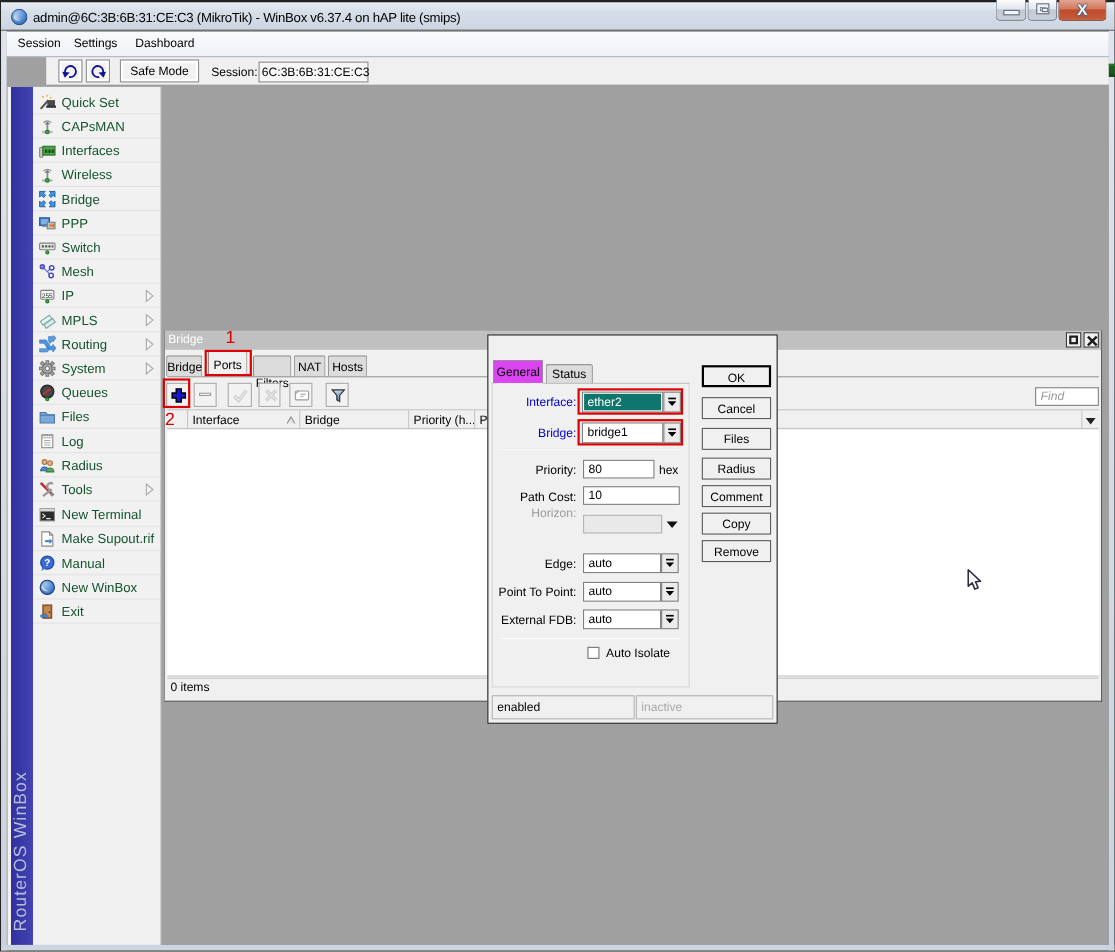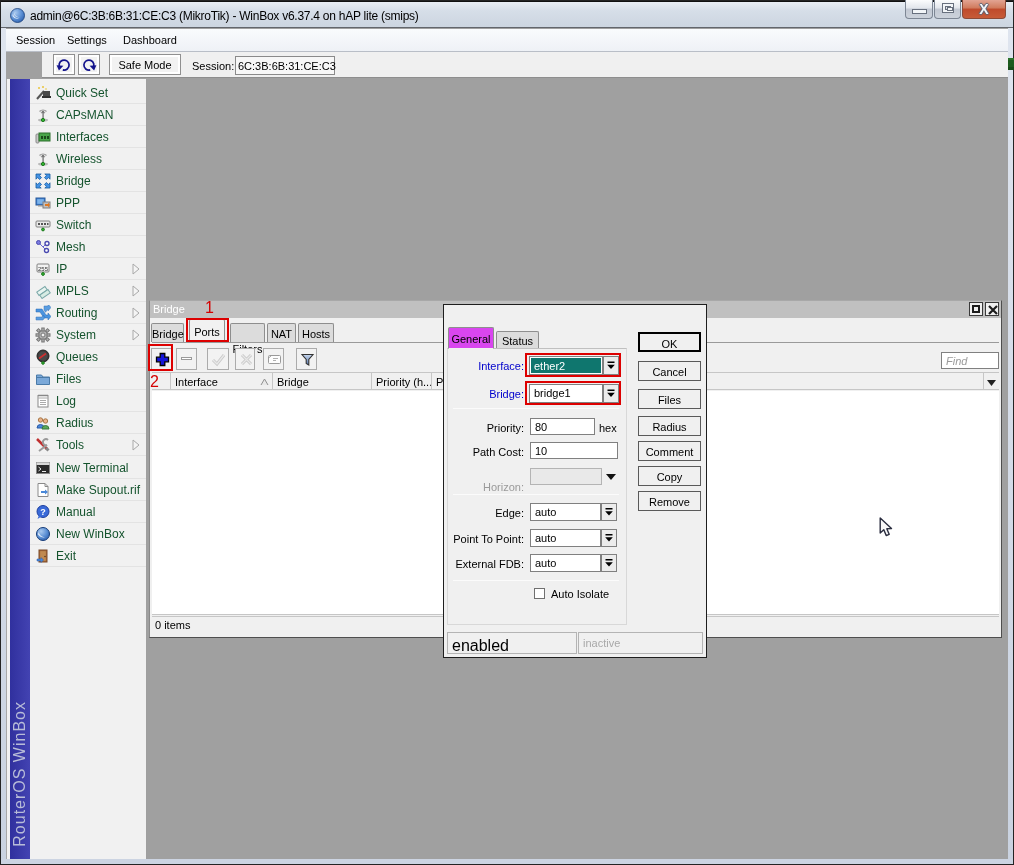--- a/index.html
+++ b/index.html
@@ -476,21 +476,21 @@
     <div class="ddbtn" style="left:157px; top:61px; height:19px;"><svg width="14" height="17">
           <rect x="3.5" y="4.5" width="7" height="1.5" fill="#000"></rect>
           <path d="M3.2 7.8 L10.8 7.8 L7 12 Z" fill="#000"></path>
         </svg></div>
     <div class="sep" style="left:7px; top:85px; width:166px;"></div>
     <div class="lab" style="left:0px; top:99px; width:78px;">Priority:</div>
     <div class="inp" style="left:84px; top:95px; width:65px; height:17px;">80</div>
     <div style="position:absolute; left:153px; top:99px; font-size:11px;">hex</div>
     <div class="lab" style="left:0px; top:123px; width:78px;">Path Cost:</div>
     <div class="inp" style="left:84px; top:119px; width:88px; height:17px;">10</div>
-    <div class="lab" style="left:0px; top:158px; width:78px; color:#9a9a9a;text-align:right;">Horizon:</div>
+    <div class="lab" style="left:0px; top:138px; width:78px; color:#9a9a9a;text-align:right;">Horizon:</div>
     <div class="inp" style="left:84px; top:145px; width:72px; height:17px; background:#e9e9e9; border-color:#b4b4b4;"></div>
     <svg style="position:absolute; left:159px; top:150px;" width="13" height="8">
         <path d="M1 1 L6 7 L11 1 Z" fill="#111"></path>
       </svg>
     <div class="sep" style="left:7px; top:171px; width:166px;"></div>
     <div class="lab" style="left:0px; top:184px; width:78px;">Edge:</div>
     <div class="inp" style="left:84px; top:180px; width:71px; height:18px;">auto</div>
     <div class="ddbtn" style="left:155px; top:180px; height:18px;"><svg width="14" height="16">
           <rect x="3.5" y="4" width="7" height="1.5" fill="#000"></rect>
           <path d="M3.2 7.3 L10.8 7.3 L7 11.5 Z" fill="#000"></path>
@@ -512,21 +512,21 @@
     <div style="position:absolute; left:105px; top:265px; font-size:11px;">Auto Isolate</div>
 
     <div class="dbtn" style="left:192px; top:9px; border:2px solid #000;">OK</div>
     <div class="dbtn" style="left:192px; top:38px;">Cancel</div>
     <div class="dbtn" style="left:192px; top:66px;">Files</div>
     <div class="dbtn" style="left:192px; top:93px;">Radius</div>
     <div class="dbtn" style="left:192px; top:118px;">Comment</div>
     <div class="dbtn" style="left:192px; top:143px;text-align:center;">Copy</div>
     <div class="dbtn" style="left:192px; top:168px;">Remove</div>
 
-    <div style="position:absolute; left:1px; bottom:1px; width:130px; height:22px; border:1px solid #b4b4b4; font-size:16px; padding:4px 0 0 4px;">enabled</div>
+    <div style="position:absolute; left:1px; bottom:1px; width:130px; height:22px; border:1px solid #b4b4b4; font-size:11px; padding:4px 0 0 4px;">enabled</div>
     <div style="position:absolute; left:132px; bottom:1px; right:1px; height:22px; border:1px solid #b4b4b4; font-size:11px; padding:4px 0 0 4px; color:#a8a8a8;">inactive</div>
   </div>
 </div>
 
 <div class="redbox" style="left:186px; top:318px; width:43px; height:24px;"></div>
 <div class="redbox" style="left:148px; top:344px; width:25px; height:27px;"></div>
 <div class="redbox" style="left:525px; top:353px; width:96px; height:24px;"></div>
 <div class="redbox" style="left:525px; top:381px; width:96px; height:24px;"></div>
 <div class="rednum" style="left:205px; top:299px;">1</div>
 <div class="rednum" style="left:150px; top:373px;">2</div>

